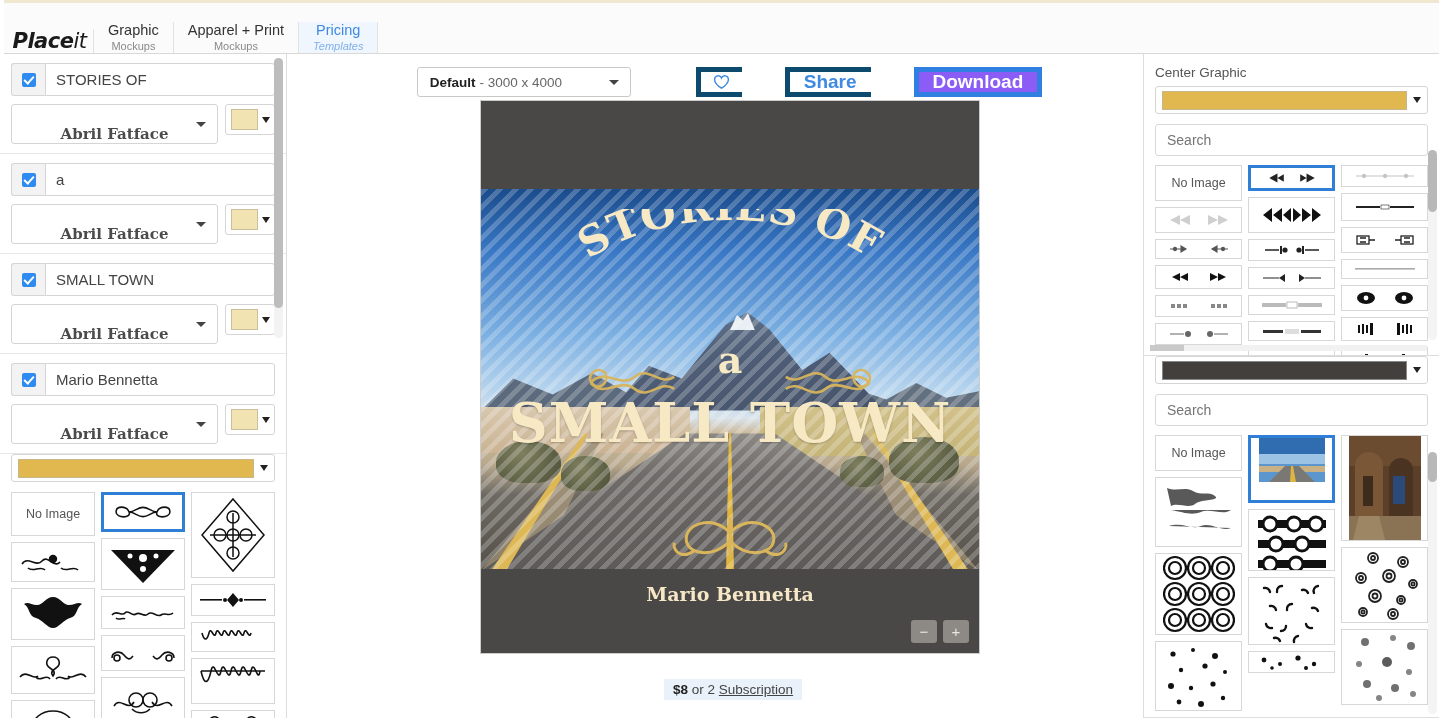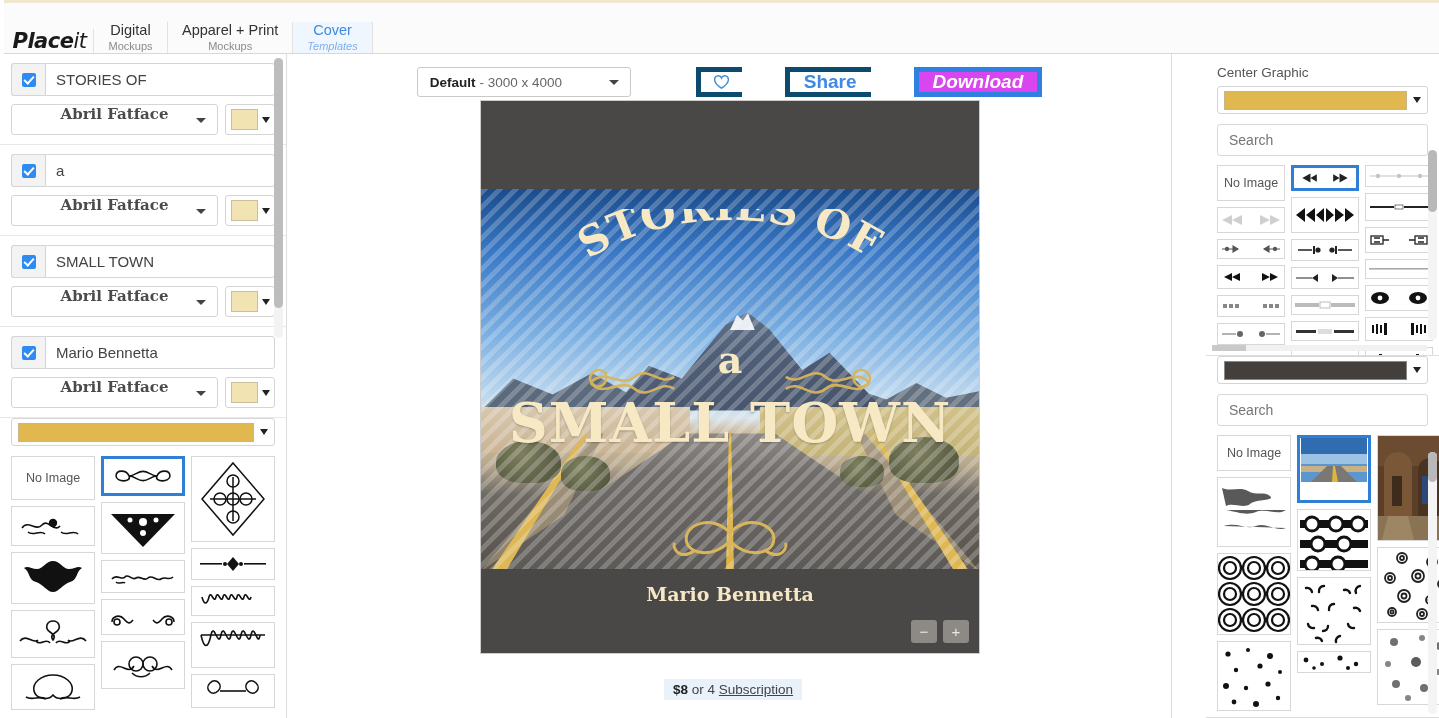--- a/index.html
+++ b/index.html
@@ -73,22 +73,22 @@
     width: 4px; height: 8px; border: solid #fff; border-width: 0 2px 2px 0;
     transform: rotate(42deg);
   }
   .tinput {
     flex: 1; border: 1px solid #d5d5d5; border-radius: 0 3px 3px 0;
     font-size: 15px; color: #444; padding: 0 10px;
     font-family: "Liberation Sans", sans-serif; outline: none;
   }
   .frow { display: flex; gap: 7px; margin-top: 8px; }
   .fontsel {
-    flex: 1; height: 31px; border: 1px solid #d5d5d5; border-radius: 3px;
-    display: flex; align-items: flex-start; justify-content: center; position: relative;
+    flex: 1; height: 40px; border: 1px solid #d5d5d5; border-radius: 3px;
+    display: flex; align-items: flex-end; justify-content: center; position: relative;
     cursor: pointer;
   }
   .fontsel span {
     font-family: "DejaVu Serif", serif; font-weight: bold;
     font-size: 15px; color: #4b4b4b;
   }
   .caret {
     position: absolute; right: 11px; top: 50%; margin-top: -2px;
     width: 0; height: 0; border-left: 5px solid transparent;
     border-right: 5px solid transparent; border-top: 5px solid #444;
@@ -146,21 +146,21 @@
   }
   .sizesel b { color: #222; margin-right: 4px; }
   .actiongrp { display: flex; height: 30px; }
   .agbtn {
     border: 5px solid #0c4a6e; background: #fff; display: flex;
     align-items: center; justify-content: center; font-size: 19px;
     color: #3f8ae0; font-weight: bold; cursor: pointer; padding: 0 14px; margin-left: 43px;
   }
   .agbtn.heart { padding: 0 12px; border-right: none; }
   .agbtn.share { border-right: none; }
-  .agbtn.download { background: #d946ef; color: #fff; border-color: #2f80e0; font-style: italic; }
+  .agbtn.download { background: #8b5cf6; color: #fff; border-color: #2f80e0; }
 
   
   #canvas {
     position: absolute; left: 192px; top: 46px; width: 500px; height: 554px;
     border: 1px solid #ccc; overflow: hidden; background: #4a4846;
   }
   .band-top { position: absolute; left: 0; top: 0; width: 100%; height: 88px; background: #4a4846; }
   .band-bot { position: absolute; left: 0; bottom: 0; width: 100%; height: 84px; background: #4a4846; }
   .photo {
     position: absolute; left: 0; top: 88px; width: 100%; height: 382px; overflow: hidden;
@@ -278,22 +278,22 @@
   }
   .price-badge b { color: #222; }
   .price-badge u { text-decoration: underline; }
   .desc-body {
     margin-top: 13px; font-size: 13.2px; line-height: 22px; color: #555;
     width: 700px;
   }
 
   
   #right {
-    position: absolute; top: 54px; right: 0; width: 268px; height: 664px;
-    background: #fff; border-left: 1px solid #ddd; padding-left: 34px;
+    position: absolute; top: 54px; right: 0; width: 296px; height: 664px;
+    background: #fff; border-left: 1px solid #ddd;
   }
   .rpanel { position: relative; background: #fff; border-bottom: 1px solid #ddd; overflow: hidden; }
   .rpanel .colorbar-wrap { margin-left: 11px; margin-right: 11px; }
   .vscroll {
     position: absolute; right: 2px; width: 9px; border-radius: 5px; background: #f4f4f4;
   }
   .vthumb { position: absolute; left: 0; width: 9px; border-radius: 5px; background: #b8b8b8; }
   .hscroll {
     position: absolute; left: 6px; right: 12px; height: 6px; background: #f1f1f1;
   }
@@ -305,29 +305,29 @@
   .lthumb { position: absolute; top: 0; left: 0; width: 9px; height: 250px; background: #bdbdbd; border-radius: 5px; }
 </style>
 </head>
 <body>
 
 <div id="header">
   <div class="logo-box">
     <div class="logo"><span>Place</span><span class="lt">it</span></div>
   </div>
   <div class="nav-tab">
-    <div class="nav-t1">Digital</div>
+    <div class="nav-t1">Graphic</div>
     <div class="nav-t2">Mockups</div>
   </div>
   <div class="nav-tab">
     <div class="nav-t1">Apparel + Print</div>
     <div class="nav-t2">Mockups</div>
   </div>
   <div class="nav-tab active">
-    <div class="nav-t1">Cover</div>
+    <div class="nav-t1">Pricing</div>
     <div class="nav-t2">Templates</div>
   </div>
 </div>
 
 <div id="left">
 
   <div class="lgroup">
     <div class="trow">
       <div class="cbx">
           <i></i>
@@ -630,21 +630,21 @@
     <div class="zoomctl">
       <div class="zbtn">−</div>
       <div class="zbtn">+</div>
     </div>
   </div>
 
   <div id="desc">
     <div class="desc-title-row">
       <div class="price-badge">
         <b>$8</b>
-        <span>or 4</span>
+        <span>or 2</span>
         <u>Subscription</u>
         
       </div>
     </div>
     <div class="desc-body">Looking for a way to make a book cover on your own? Use Placeit! This book cover creator is an excellent tool for you to give life to your own book cover ideas without the need of a complicated tool. All you have to do is use the menu on the right side of the page to customize the center graphic and the background, then use the menu on the right to customize the bottom graphic and</div>
   </div>
 </div>
 
 <div id="right">
 

